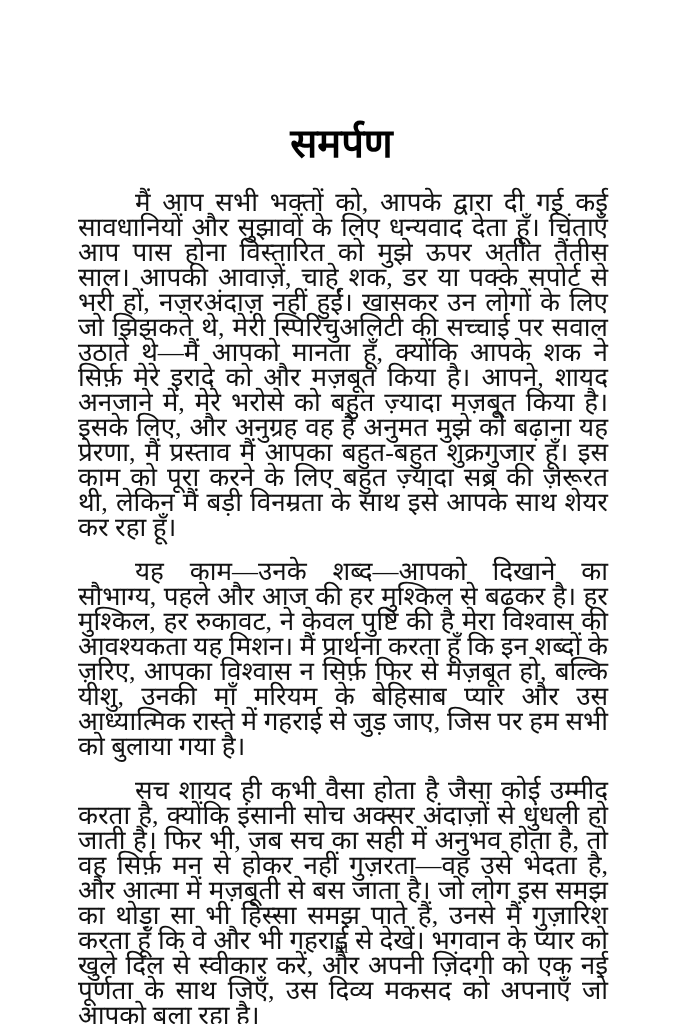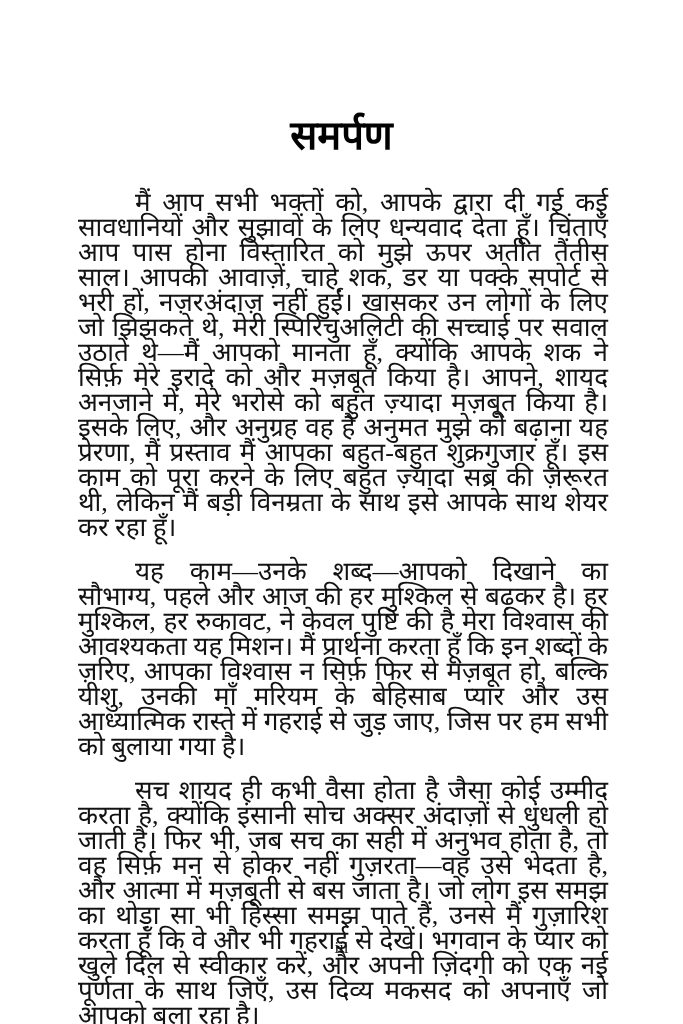--- a/index.html
+++ b/index.html
@@ -11,21 +11,21 @@
     position: relative;
     width: 683px;
     height: 1024px;
     background: #ffffff;
     margin: 0 auto;
     overflow: hidden;
     color: #111111;
     font-family: "Liberation Serif", "DejaVu Sans", serif;
   }
   .chapter-title {
-    margin: 4px;
+    margin: 12px;
     padding-top: 100px;
     text-align: center;
     font-size: 40px;
     line-height: 62px;
     font-weight: 700;
     color: #000000;
     font-family: "DejaVu Sans", sans-serif;
   }
   .page-body {
     position: absolute;

